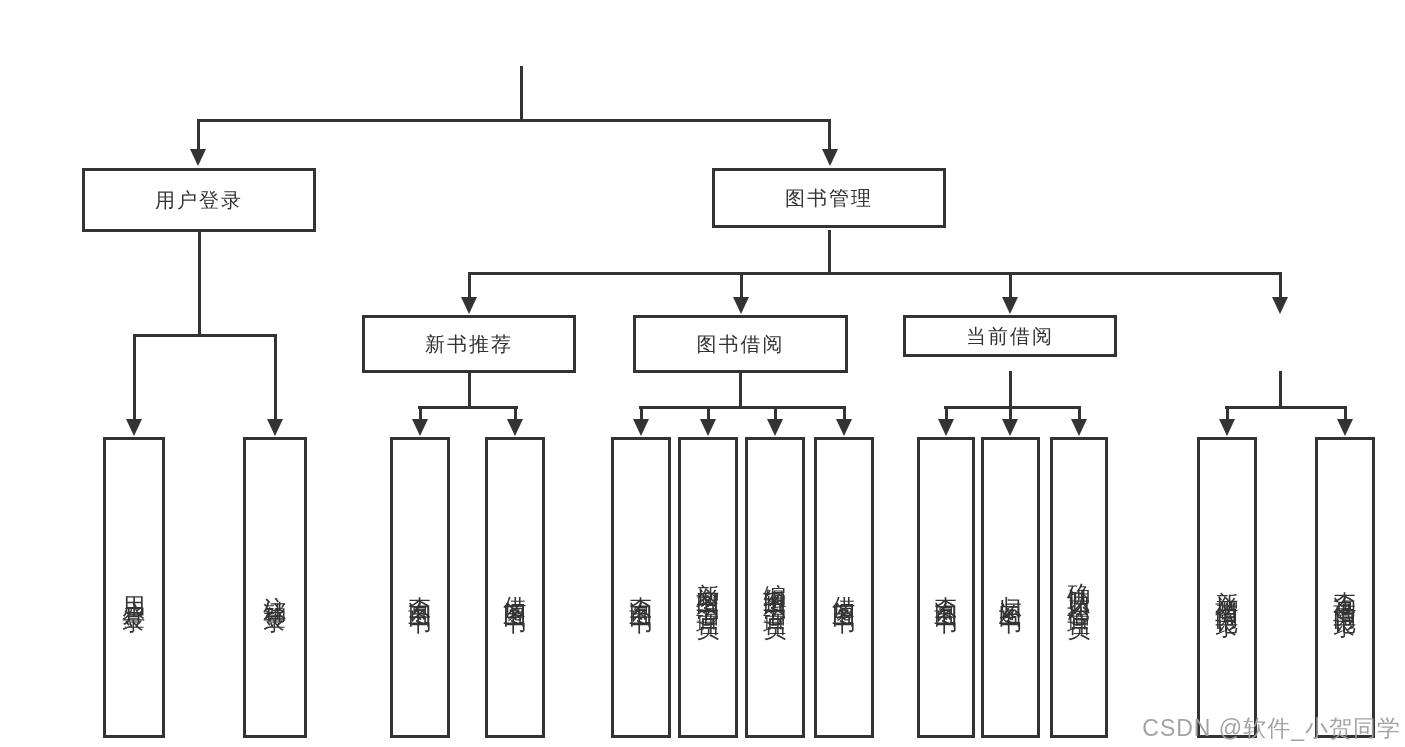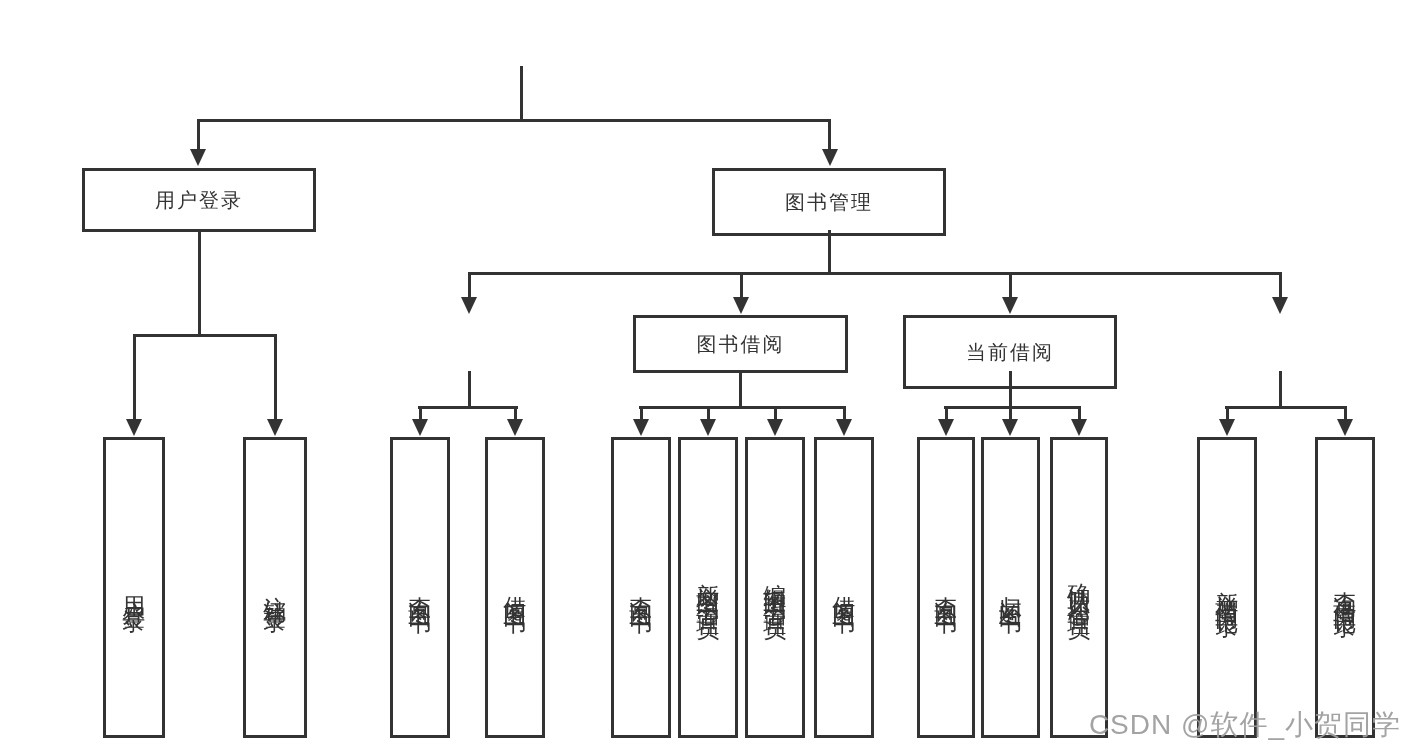--- a/index.html
+++ b/index.html
@@ -22,43 +22,46 @@
     writing-mode:vertical-rl;text-orientation:mixed;
     font-size:23px;letter-spacing:5px;line-height:1.15;color:#333;white-space:nowrap;
   }
   .vl{position:absolute;width:3px;background:#333;}
   .hl{position:absolute;height:3px;background:#333;}
   .ah{position:absolute;width:0;height:0;
       border-left:8px solid transparent;border-right:8px solid transparent;
       border-top:17px solid #333;}
   .watermark{
     position:absolute;right:4px;bottom:3px;z-index:50;
-    font-size:28px;color:rgba(158,158,158,0.95);letter-spacing:1px;
+    font-size:23px;color:rgba(158,158,158,0.95);letter-spacing:1px;
   }
 </style>
 </head>
 <body>
 
 <div id="stage">
 
 
   <div class="box" style="left:82px;top:168px;width:234px;height:64px;">
     <span>用户登录</span>
   </div>
 
-  <div class="box" style="left:712px;top:168px;width:234px;height:68px;">
+  <div class="box" style="left:712px;top:168px;width:234px;height:60px;">
     <span>图书管理</span>
   </div>
 
+  <div class="box" style="left:362px;top:315px;width:214px;height:58px;">
+    <span>新书推荐</span>
+  </div>
 
   <div class="box" style="left:633px;top:315px;width:215px;height:58px;">
     <span>图书借阅</span>
   </div>
 
-  <div class="box" style="left:903px;top:315px;width:214px;height:74px;">
+  <div class="box" style="left:903px;top:315px;width:214px;height:42px;">
     <span>当前借阅</span>
   </div>
 
 
   <div class="leaf" style="left:103px;width:62px;">
     <span>用户登录</span>
   </div>
   <div class="leaf" style="left:243px;width:64px;">
     <span>注销登录</span>
   </div>

